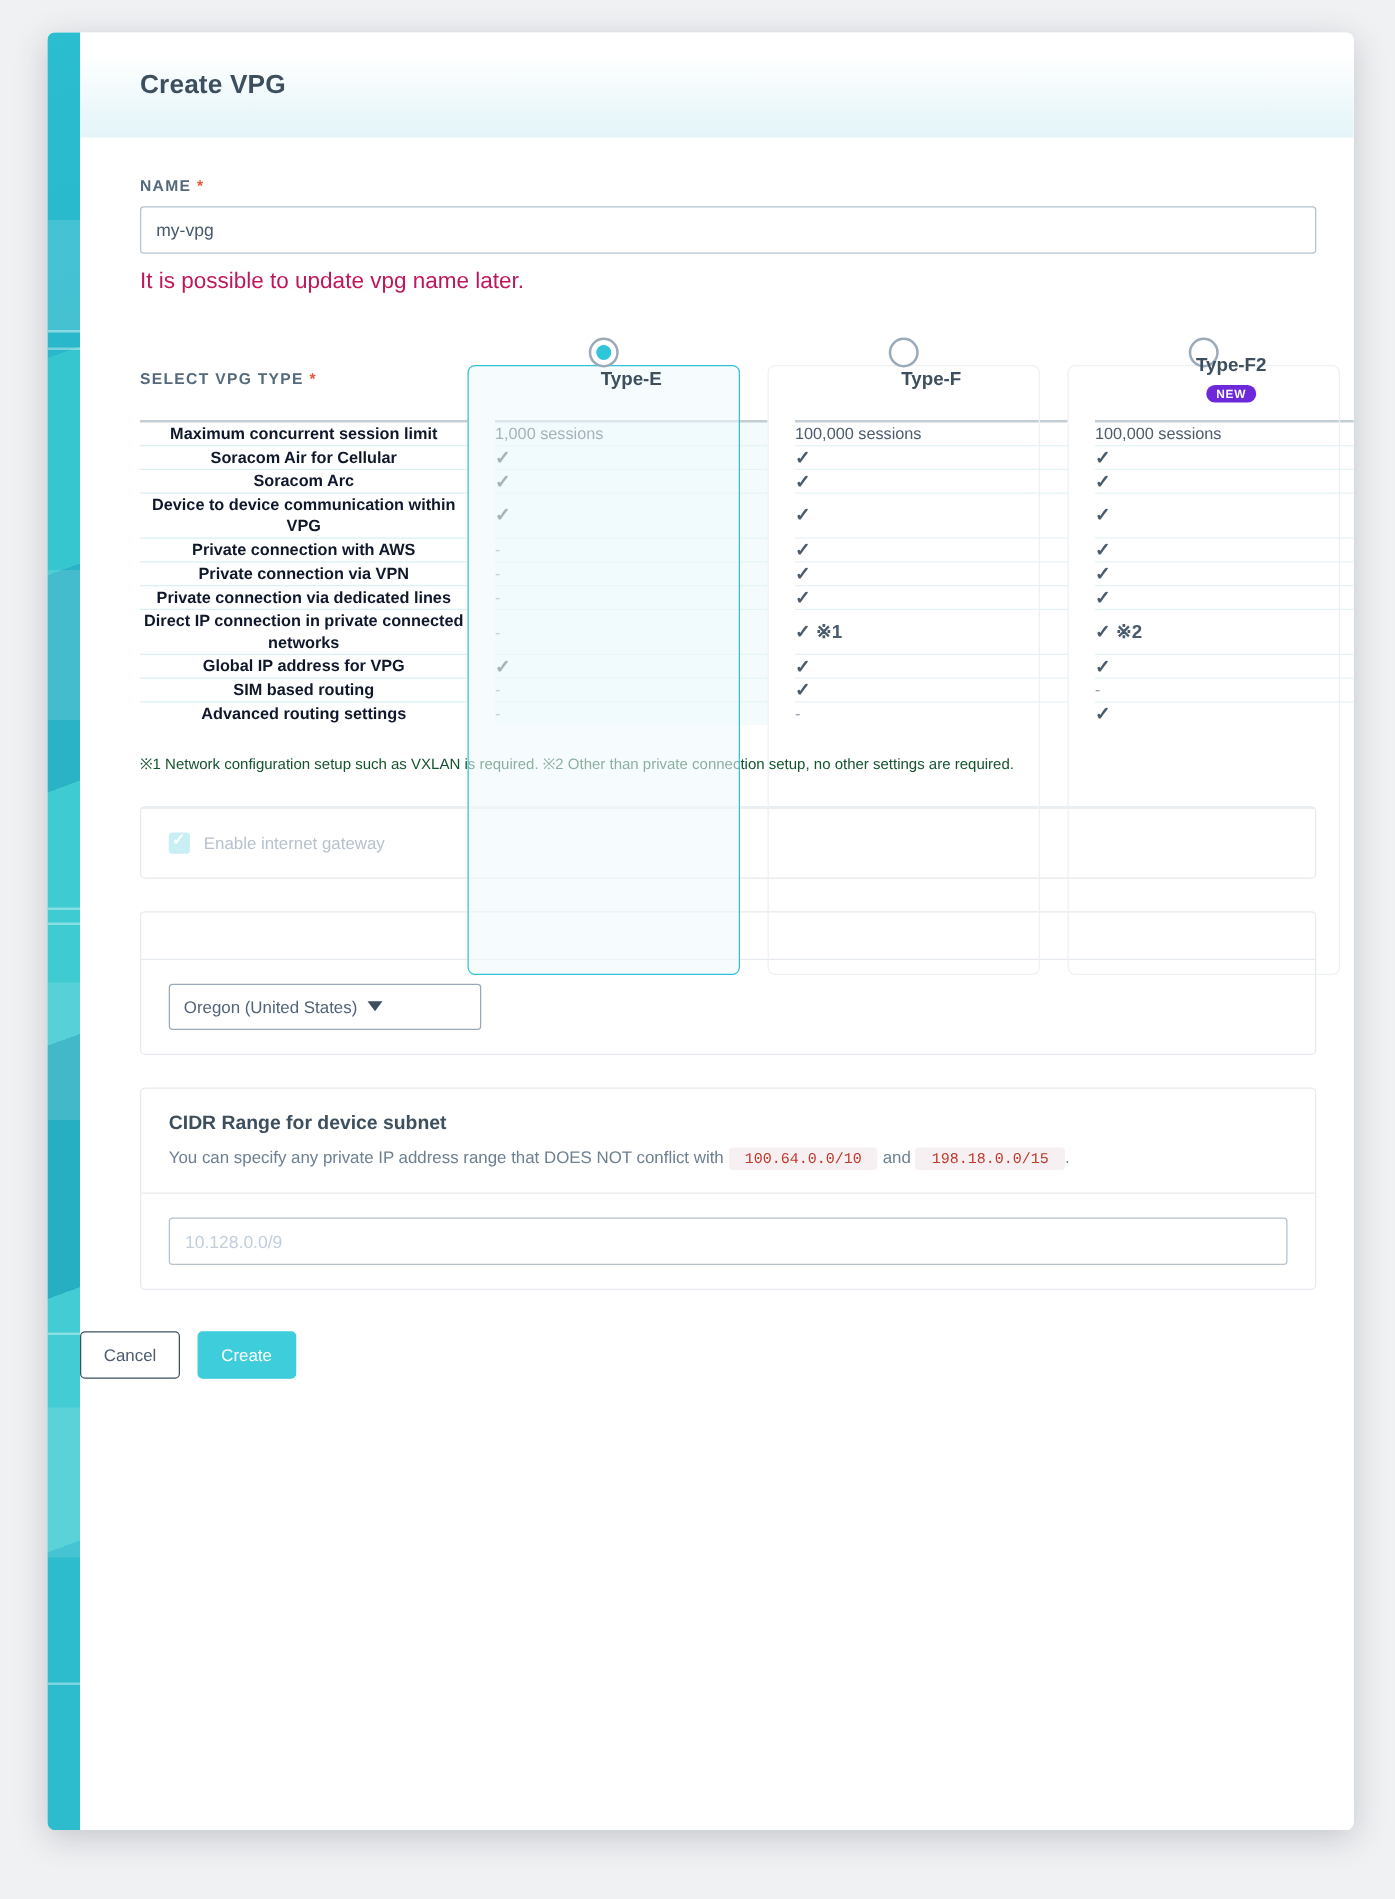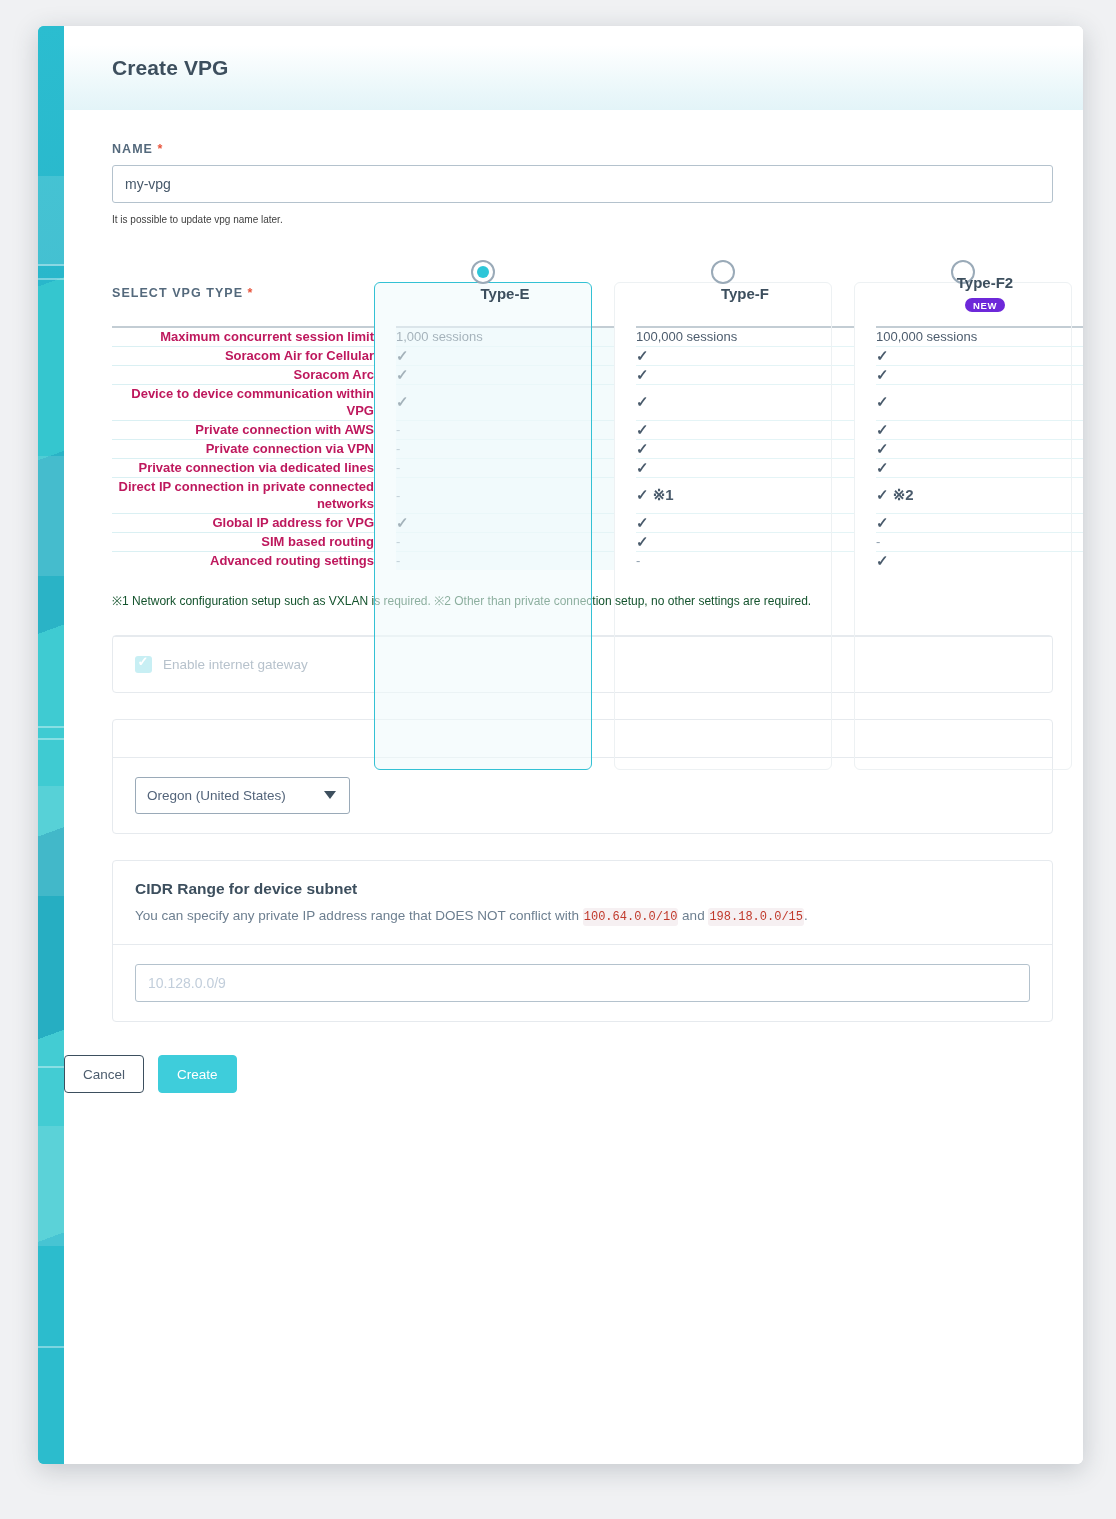--- a/index.html
+++ b/index.html
@@ -93,22 +93,22 @@
     border-radius: 3px;
     padding: 0 12px;
     font-size: 14px;
     color: #46586a;
     font-family: "Liberation Sans", sans-serif;
     background: #fff;
     outline: none;
   }
   .text-input::placeholder { color: #c2cedb; }
   .helper-text {
-    font-size: 10px;
-    color: #404040;
+    font-size: 18px;
+    color: #be185d;
     margin-top: 11px;
   }
 
   
   .vpg-wrap {
     position: relative;
     margin-top: 35px;
   }
   .vpg-table {
     width: 100%;
@@ -152,22 +152,22 @@
     font-weight: bold;
     letter-spacing: .6px;
     padding: 3px 8px 2px 8px;
     border-radius: 9px;
     line-height: 1;
   }
 
   .row-label {
     font-size: 13px;
     font-weight: bold;
-    color: #be185d;
-    text-align: right;
+    color: #0f172a;
+    text-align: center;
     padding: 13px 16px 13px 4px;
     line-height: 1.35;
     border-top: 1px solid #daf0f3;
   }
   .row-label.first { border-top: 2px solid #c3cdd4; }
   .cell {
     font-size: 13px;
     color: #4c5c6d;
     padding: 13px 6px;
     border-top: 1px solid #e4f4f6;
@@ -247,49 +247,48 @@
     content: "✓";
     position: absolute;
     left: 2.5px; top: -2px;
     font-size: 13px;
     color: #ffffff;
     font-weight: bold;
   }
   .chk-label { font-size: 13.5px; color: #b7c2cc; }
 
   .select {
-    width: 215px;
+    width: 250px;
     height: 37px;
     border: 1px solid #9aaab8;
     border-radius: 3px;
     background: #fff;
     display: flex;
     align-items: center;
     padding: 0 11px;
     font-size: 13.5px;
     color: #53647a;
-    justify-content: space-between;
   }
   .caret {
     width: 0; height: 0;
     border-left: 6px solid transparent;
     border-right: 6px solid transparent;
     border-top: 8px solid #3d4f5e;
     margin-left: 8px;
     margin-right: 2px;
   }
 
   .link { color: #56a5c4; text-decoration: none; }
 
   code.ip {
     font-family: "Liberation Mono", monospace;
     background: #f6f0f2;
     color: #c0392b;
     font-size: 12px;
-    padding: 2px 1px;
+    padding: 2px 13px;
     border-radius: 3px;
   }
 
   
   .footer {
     display: flex;
     justify-content: flex-start;
     gap: 14px;
     padding: 33px 30px 30px 0;
   }

